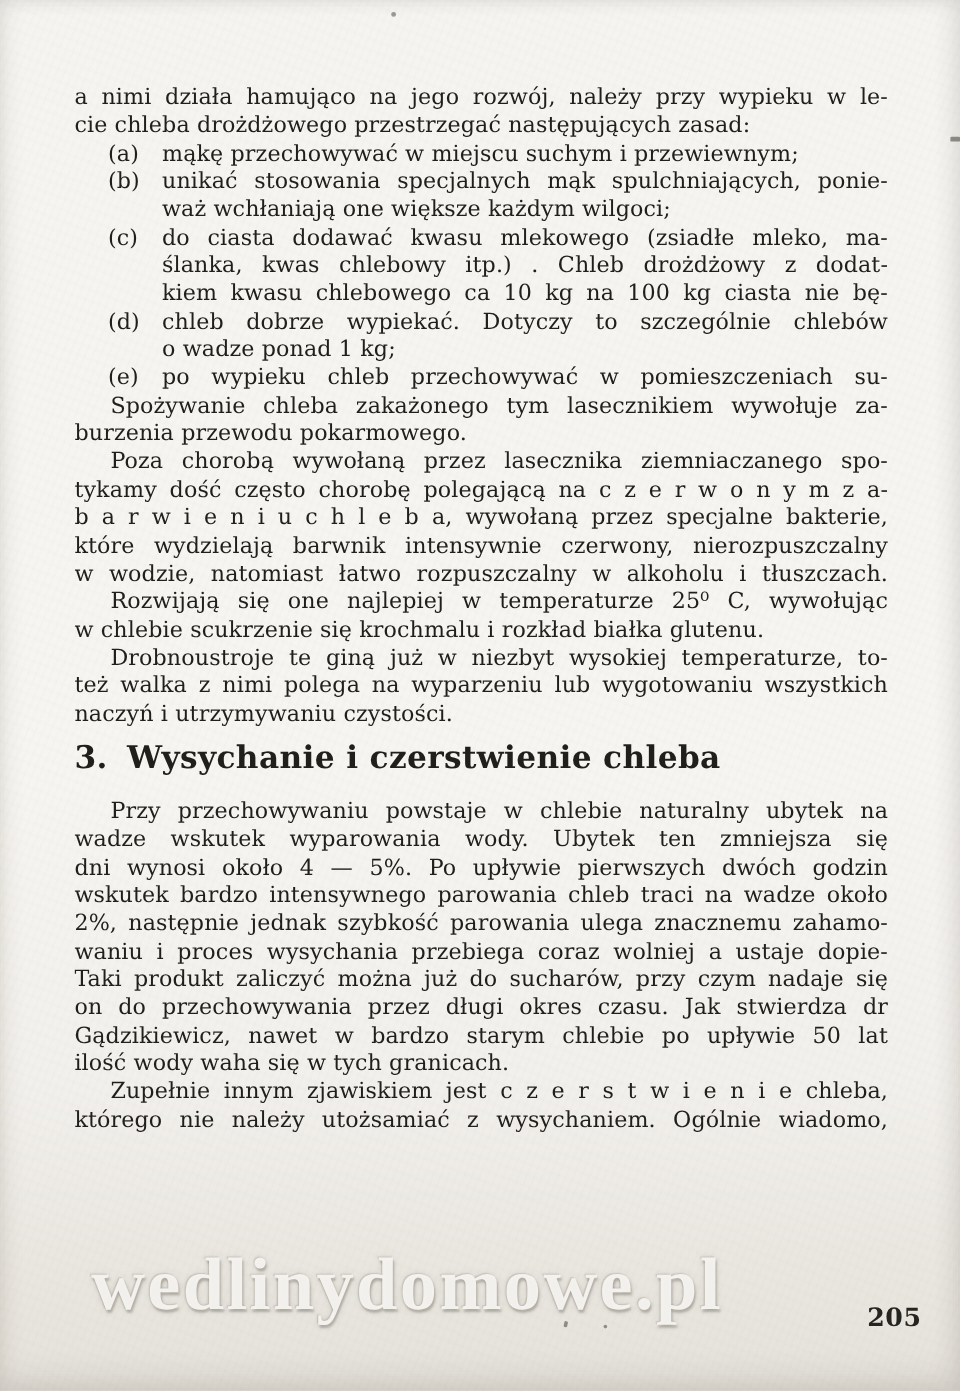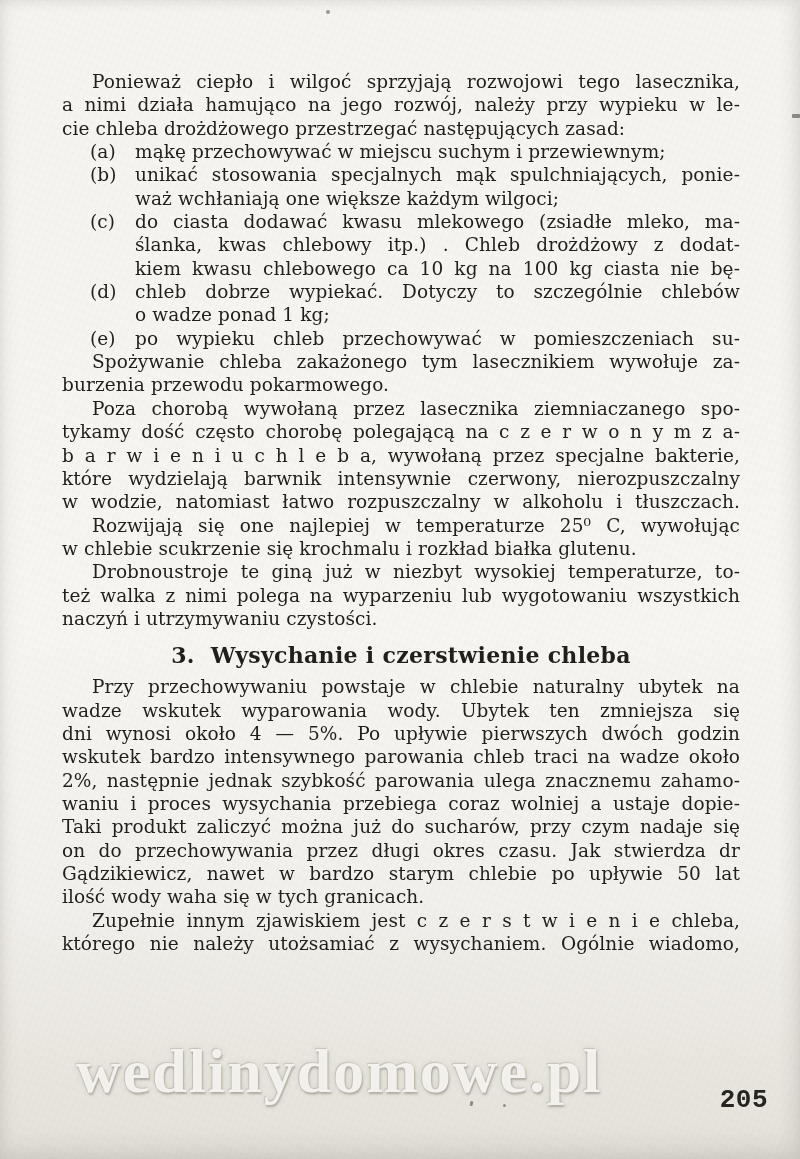--- a/index.html
+++ b/index.html
@@ -42,39 +42,37 @@
   }
   .line.just { text-align-last: justify; }
   .line.ind  { padding-left: 30px; }
   .line.item { padding-left: 73px; }
   .item-label {
     position: absolute;
     left: 28px;
     text-align: left;
   }
   .heading {
-    margin: 13px 0 8px 0;
+    margin: 13px 0 21px 0;
     height: 24px;
     line-height: 24px;
-    text-align: center;
     font-weight: bold;
-    font-size: 22px;
+    font-size: 26px;
     letter-spacing: 0.3px;
   }
   .heading .h-num { margin-right: 16px; }
   .page-number {
     position: absolute;
     top: 1085px;
     right: 32px;
-    font-size: 26px;
+    font-size: 21px;
     font-weight: bold;
     letter-spacing: 0.5px;
     color: #262420;
     z-index: 4;
-    font-family: Liberation Mono, monospace;
   }
   .watermark {
     position: absolute;
     left: 76px;
     top: 1036px;
     z-index: 2;
     font-family: Liberation Serif, serif;
     font-weight: 700;
     font-size: 62px;
     letter-spacing: 2px;
@@ -92,21 +90,20 @@
   .artifact.dot-bottom-2 { left: 503px; top: 1104px; width: 3px; height: 3px; opacity: .7; border-radius: 50%; }
 </style>
 </head>
 <body>
 
 <div class="page-surface"></div>
 
 <div class="watermark">wedlinydomowe.pl</div>
 
 <div class="text-column">
-    <div class="line just ind"><span>Ponieważ ciepło i wilgoć sprzyjają rozwojowi tego lasecznika,</span></div>
     <div class="line just"><span>a nimi działa hamująco na jego rozwój, należy przy wypieku w le-</span></div>
     <div class="line"><span>cie chleba drożdżowego przestrzegać następujących zasad:</span></div>
     <div class="line item"><span class="item-label">(a)</span><span>mąkę przechowywać w miejscu suchym i przewiewnym;</span></div>
     <div class="line just item"><span class="item-label">(b)</span><span>unikać stosowania specjalnych mąk spulchniających, ponie-</span></div>
     <div class="line item"><span>waż wchłaniają one większe każdym wilgoci;</span></div>
     <div class="line just item"><span class="item-label">(c)</span><span>do ciasta dodawać kwasu mlekowego (zsiadłe mleko, ma-</span></div>
     <div class="line just item"><span>ślanka, kwas chlebowy itp.) . Chleb drożdżowy z dodat-</span></div>
     <div class="line just item"><span>kiem kwasu chlebowego ca 10 kg na 100 kg ciasta nie bę-</span></div>
     <div class="line just item"><span class="item-label">(d)</span><span>chleb dobrze wypiekać. Dotyczy to szczególnie chlebów</span></div>
     <div class="line item"><span>o wadze ponad 1 kg;</span></div>

